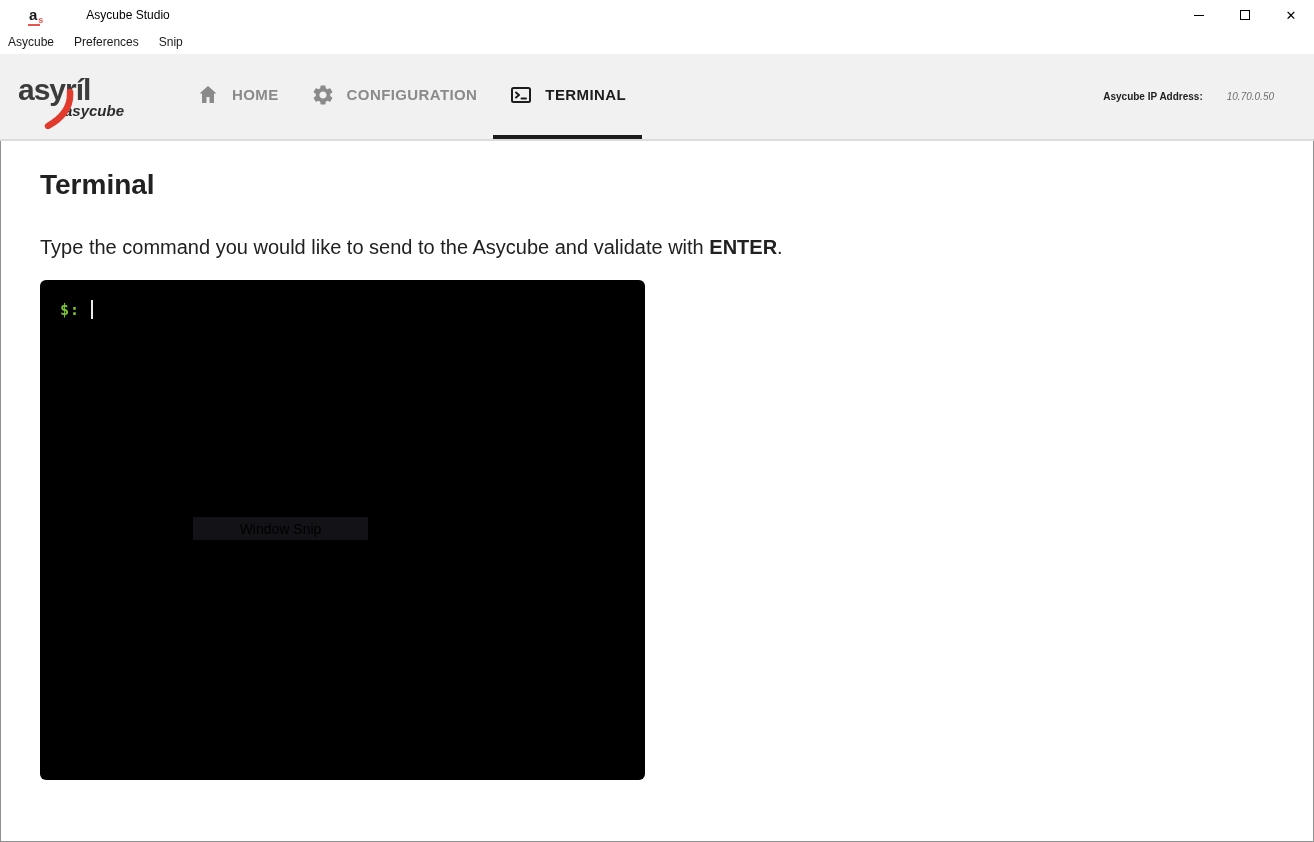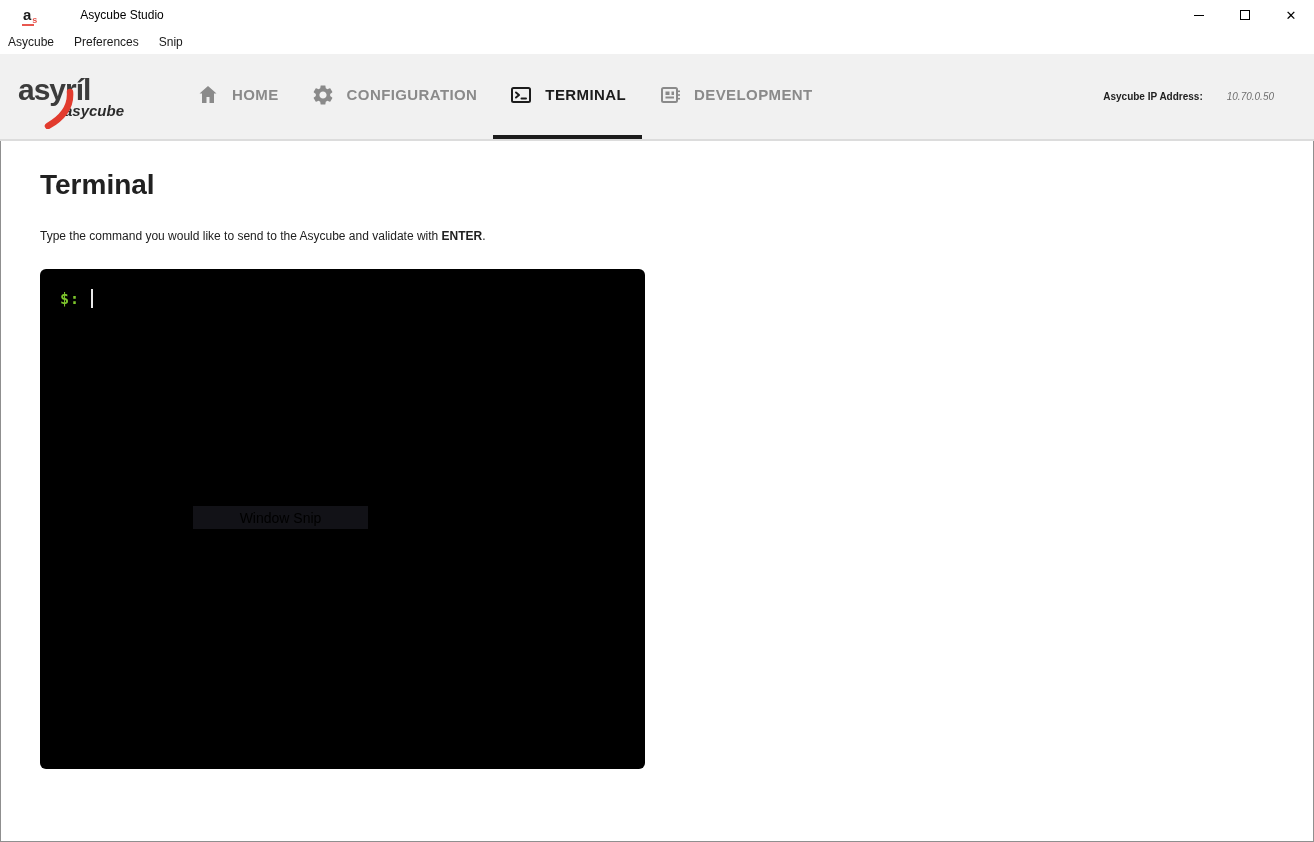--- a/index.html
+++ b/index.html
@@ -10,21 +10,21 @@
     position: relative;
     box-shadow: inset 0 0 0 1px #8f8f8f;
     overflow: hidden;
   }
 
   
   .titlebar {
     height: 30px;
     display: flex;
     align-items: center;
-    padding-left: 22px;
+    padding-left: 28px;
     background: #ffffff;
   }
   .app-icon {
     position: relative;
     font-weight: bold;
     font-size: 15px;
     color: #1a1a1a;
     margin-right: 10px;
     line-height: 1;
     padding: 0 2px 2px 1px;
@@ -132,22 +132,22 @@
   .ip-value { color: #6f6f6f; font-style: italic; }
 
   
   .main { padding: 28px 40px 0 40px; }
   .page-title {
     font-size: 28px;
     font-weight: bold;
     color: #212121;
   }
   .instructions {
-    margin-top: 23px;
-    font-size: 12px;
+    margin-top: 34px;
+    font-size: 20px;
     line-height: 24px;
     color: #212121;
   }
   .instructions b { font-weight: bold; }
 
   .terminal {
     margin-top: 21px;
     width: 605px;
     height: 500px;
     background: #000000;
@@ -246,34 +246,20 @@
       <span>
         <svg width="24" height="24" viewBox="0 0 24 24">
           <rect x="3" y="5" width="18" height="14" rx="1.5" fill="none" stroke="#1c1c1c" stroke-width="2"></rect>
           <path d="M7 9.5 L10 12 L7 14.5" fill="none" stroke="#1c1c1c" stroke-width="2" stroke-linecap="round" stroke-linejoin="round"></path>
           <line x1="12.5" y1="15.5" x2="17" y2="15.5" stroke="#1c1c1c" stroke-width="2" stroke-linecap="round"></line>
         </svg>
       </span>
       <span>TERMINAL</span>
     </div>
 
-    <div class="tab">
-      <span>
-        <svg width="24" height="24" viewBox="0 0 24 24">
-          <rect x="4" y="5" width="15" height="14" rx="1.5" fill="none" stroke="#8a8a8a" stroke-width="2"></rect>
-          <rect x="7.5" y="8.5" width="4" height="3.5" fill="#8a8a8a"></rect>
-          <rect x="13.5" y="8.5" width="2.5" height="3.5" fill="#8a8a8a"></rect>
-          <rect x="7.5" y="13.5" width="8.5" height="2" fill="#8a8a8a"></rect>
-          <rect x="20" y="7.5" width="2" height="1.6" fill="#8a8a8a"></rect>
-          <rect x="20" y="11.2" width="2" height="1.6" fill="#8a8a8a"></rect>
-          <rect x="20" y="14.9" width="2" height="1.6" fill="#8a8a8a"></rect>
-        </svg>
-      </span>
-      <span>DEVELOPMENT</span>
-    </div>
 
   </div>
 
   <div class="ip-box">
     <span class="ip-label">Asycube IP Address:</span>
     <span class="ip-value">10.70.0.50</span>
   </div>
 
 </div>
 

